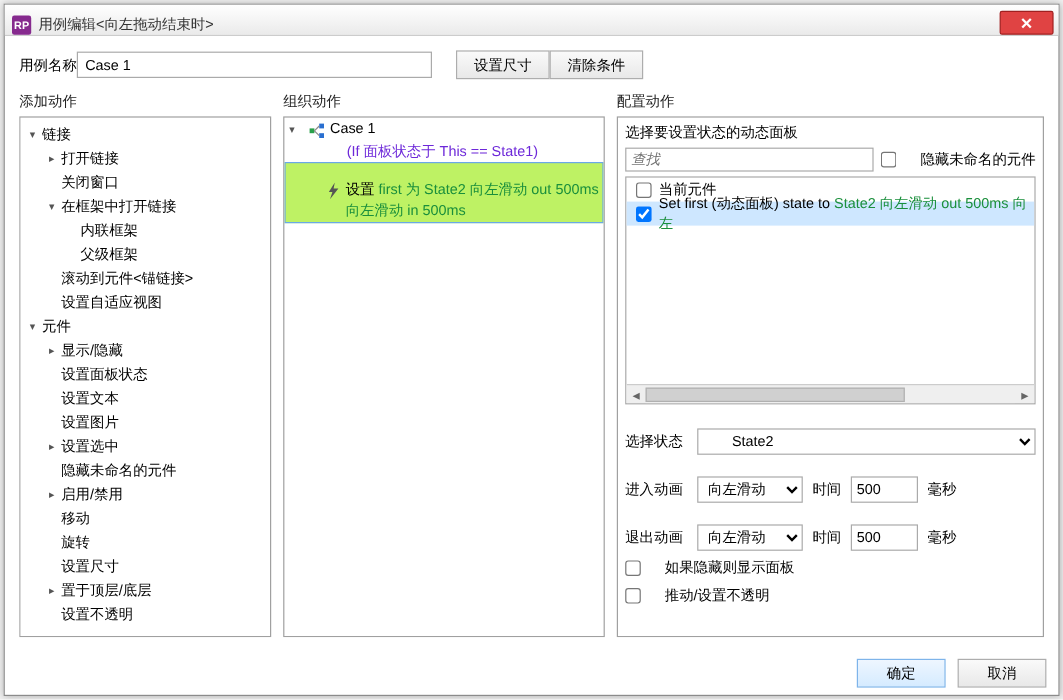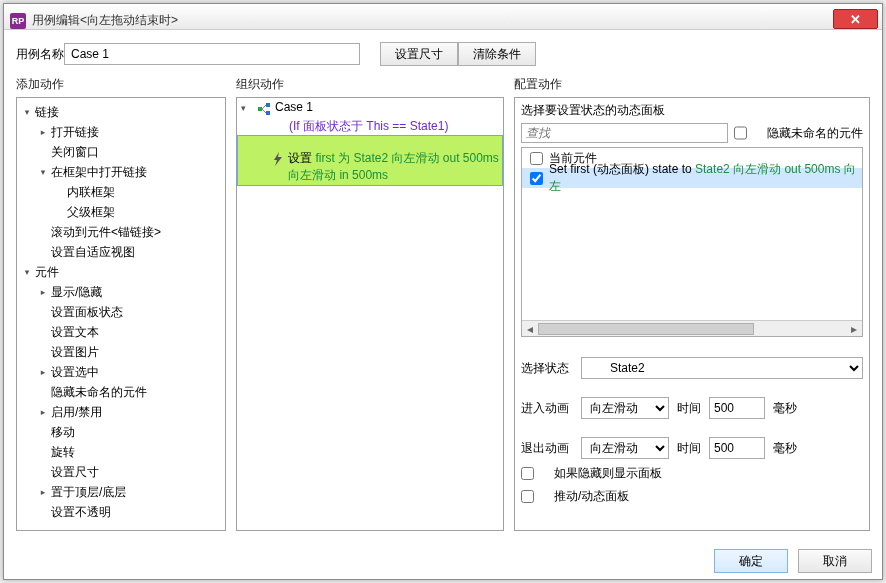--- a/index.html
+++ b/index.html
@@ -258,21 +258,21 @@
                 <span>时间</span>
                 <input class="num-input" value="500" style="">
                 <span>毫秒</span>
               </div>
               <label class="checkbox-lbl">
                 <input type="checkbox" style="">
                 <span>如果隐藏则显示面板</span>
               </label>
               <label class="checkbox-lbl">
                 <input type="checkbox" style="">
-                <span>推动/动态面板</span>
+                <span>推动/设置不透明</span>
               </label>
             </div>
           </div>
         </div>
       </div>
 
     </div>
   </div>
 
   <div class="footer">

